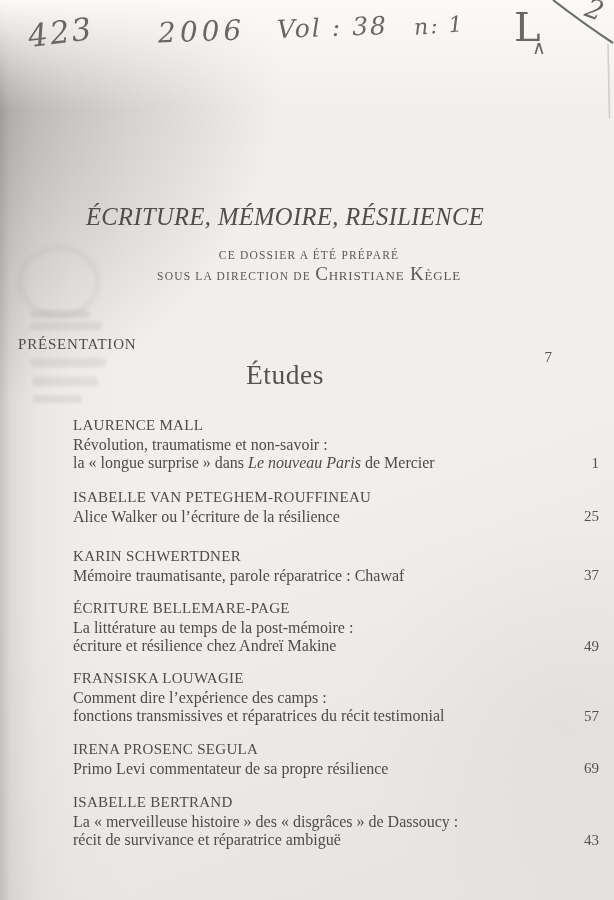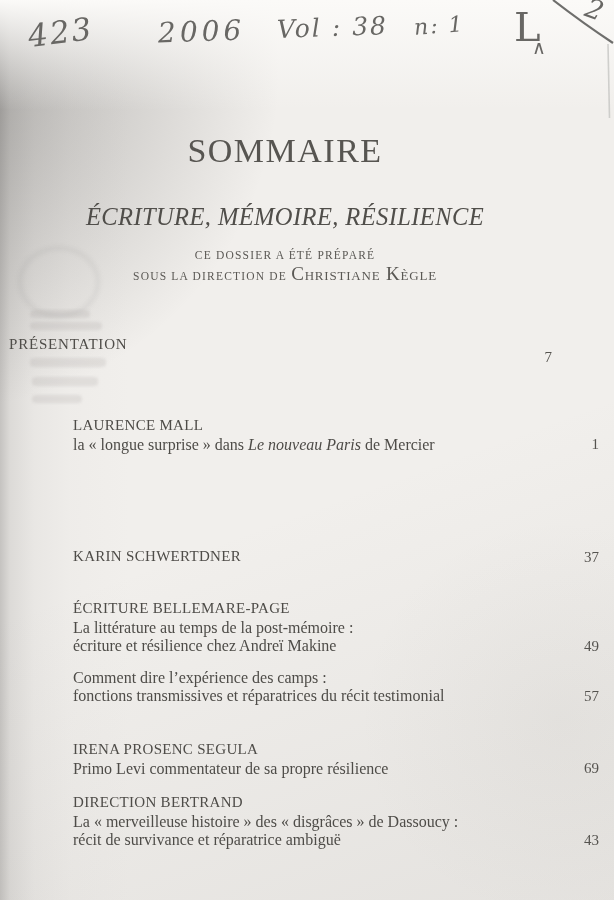--- a/index.html
+++ b/index.html
@@ -34,30 +34,30 @@
   .hw-caret{left:532px;top:36px;font-size:19px;font-style:normal;}
   .hw-corner2{left:586px;top:-6px;font-size:27px;transform:rotate(20deg);}
   
   .center{position:absolute;left:0;width:570px;text-align:center;}
   .title{
     top:132px;font-size:34px;letter-spacing:1.5px;color:#575551;
   }
   .dossier{
     top:203px;font-size:24.5px;letter-spacing:0.4px;color:#504e4a;font-style:italic;
   }
-  .prep{font-size:11.5px;letter-spacing:1.2px;color:#5a5854;}
+  .prep{font-size:11.5px;letter-spacing:1.2px;color:#5a5854;padding-left:24px;}
   .prep1{top:249px;}
   .prep2{top:263px;}
   .prep-name{font-variant:small-caps;font-size:19px;letter-spacing:0.8px;text-transform:none;}
   .section-heading{
     top:359px;font-size:27.5px;color:#55534f;letter-spacing:0.5px;
   }
   
   .presentation-label{
-    position:absolute;left:9px;top:336px;
+    position:absolute;left:18px;top:336px;
     font-size:15px;letter-spacing:0.8px;color:#4f4d49;
   }
   .presentation-page{
     position:absolute;left:25px;top:349px;width:527px;
     text-align:right;font-size:15px;color:#55534f;
   }
   .entries{position:absolute;left:1px;top:0;width:614px;height:804px;margin-left:46px;}
   .entry{
     position:absolute;left:26px;width:526px;
     color:#4e4c48;
@@ -109,56 +109,64 @@
     <path d="M608,44 L609.5,118" stroke="#c6c5c3" stroke-width="1.6" fill="none" stroke-opacity="0.8"></path>
   </svg>
 
   <div class="ghost-ring"></div>
   <div class="bleed b1"></div>
   <div class="bleed b2"></div>
   <div class="bleed b3"></div>
   <div class="bleed b4"></div>
   <div class="bleed b5"></div>
 
-  <div class="center title">SOMMAIRE</div>
   <div class="center dossier">ÉCRITURE, MÉMOIRE, RÉSILIENCE</div>
   <div class="center prep prep1">CE DOSSIER A ÉTÉ PRÉPARÉ</div>
   <div class="center prep prep2"><span>SOUS LA DIRECTION DE </span><span class="prep-name">Christiane Kègle</span></div>
 
   <div class="presentation-label">PRÉSENTATION</div>
   <div class="presentation-page">7</div>
 
+  <div class="center section-heading">Études</div>
 
   <div class="entries">
       <div class="entry" style="top: 416px;">
         <div class="author">LAURENCE MALL</div>
+        <div class="line"><span>Révolution, traumatisme et non-savoir :</span></div>
         <div class="line"><span>la « longue surprise » dans </span><i>Le nouveau Paris</i><span> de Mercier</span></div>
         <span class="pagenum">1</span>
       </div>
+      <div class="entry" style="top: 488px;">
+        <div class="author">ISABELLE VAN PETEGHEM-ROUFFINEAU</div>
+        <div class="line"><span>Alice Walker ou l’écriture de la résilience</span></div>
+        <span class="pagenum">25</span>
+      </div>
       <div class="entry" style="top: 547px;">
         <div class="author">KARIN SCHWERTDNER</div>
+        <div class="line"><span>Mémoire traumatisante, parole réparatrice : Chawaf</span></div>
         <span class="pagenum">37</span>
       </div>
       <div class="entry" style="top: 599px;">
         <div class="author">ÉCRITURE BELLEMARE-PAGE</div>
         <div class="line"><span>La littérature au temps de la post-mémoire :</span></div>
         <div class="line"><span>écriture et résilience chez Andreï Makine</span></div>
         <span class="pagenum">49</span>
       </div>
       <div class="entry" style="top: 669px;">
+        <div class="author">FRANSISKA LOUWAGIE</div>
         <div class="line"><span>Comment dire l’expérience des camps :</span></div>
         <div class="line"><span>fonctions transmissives et réparatrices du récit testimonial</span></div>
         <span class="pagenum">57</span>
       </div>
       <div class="entry" style="top: 740px;">
         <div class="author">IRENA PROSENC SEGULA</div>
         <div class="line"><span>Primo Levi commentateur de sa propre résilience</span></div>
         <span class="pagenum">69</span>
       </div>
       <div class="entry" style="top: 793px;">
-        <div class="author">DIRECTION BERTRAND</div>
+        <div class="author">ISABELLE BERTRAND</div>
         <div class="line"><span>La « merveilleuse histoire » des « disgrâces » de Dassoucy :</span></div>
         <div class="line"><span>récit de survivance et réparatrice ambiguë</span></div>
         <span class="pagenum">43</span>
       </div>
     </div>
 
 </div>
 
 </body></html>

